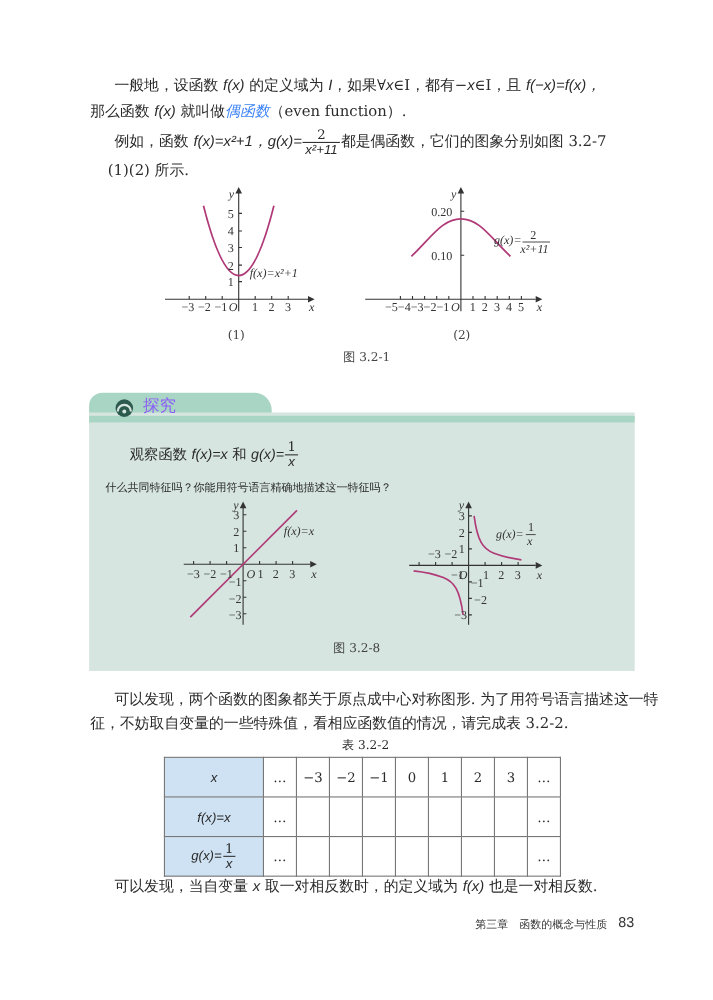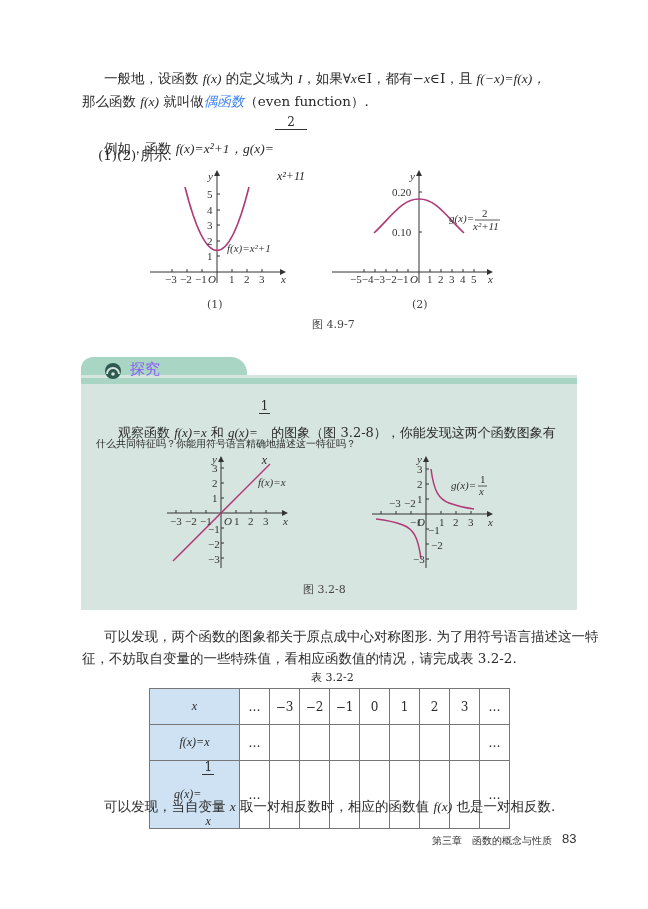--- a/index.html
+++ b/index.html
@@ -1,20 +1,20 @@
 <!DOCTYPE html>
 <html><head>
 <meta charset="utf-8">
 <style>
   html, body { margin:0; padding:0; }
   body { width:648px; height:909px; background:#ffffff; position:relative; overflow:hidden;
          font-family:"DejaVu Serif","Liberation Serif",serif; color:#2a2a2a; }
   .abs { position:absolute; }
   .para { font-size:13.5px; line-height:20px; white-space:nowrap; }
-  .it { font-style:italic; font-family:Liberation Serif, serif;margin-top:40px; }
+  .it { font-style:italic; font-family:Liberation Sans, sans-serif; }
   .kw { color:#3b82f6;font-style:italic; }
   .frac { display:inline-block; vertical-align:middle; text-align:center; font-size:12px; line-height:13px; margin:0 1px; }
   .frac .num { display:block; border-bottom:1px solid #333; padding:0 2px; }
   .frac .den { display:block; padding:0 2px; }
   .caption { font-size:11px; color:#444; }
   .inquiry { left:81px; top:375px; width:496px; height:235px; background:#d6e5df; }
   .inquiry-tab { left:81px; top:357px; width:166px; height:30px; background:#a9d5c4; border-radius:12px 16px 0 0; }
   .inquiry-bar { left:81px; top:378px; width:496px; height:6px; background:#a9d5c4; }
   .inq-title { font-family:Liberation Sans, sans-serif; font-size:15px; color:#8b5cf6; }
   table.data { border-collapse:collapse; position:absolute; left:149px; top:688px; }
@@ -29,21 +29,21 @@
 <body>
 
 <div class="abs para" style="left:104px;top:68px;">
   <span>一般地，设函数 </span><span class="it">f(x)</span><span> 的定义域为 </span><span class="it">I</span><span>，如果∀</span><span class="it">x</span><span>∈I，都有−</span><span class="it">x</span><span>∈I，且 </span><span class="it">f(−x)=f(x)，</span>
 </div>
 <div class="abs para" style="left:82px;top:91px;">
   <span>那么函数 </span><span class="it">f(x)</span><span> 就叫做</span><span class="kw">偶函数</span><span>（even function）.</span>
 </div>
 
 <div class="abs para" style="left:104px;top:116px;">
-  <span>例如，函数 </span><span class="it">f(x)=x²+1，</span><span class="it">g(x)=</span><span class="frac"><span class="num">2</span><span class="den it">x²+11</span></span>
+  <span>例如，函数 </span><span class="it">f(x)=x²+1，</span><span class="it">g(x)=</span><span class="frac"><span class="num">2</span><span class="den it">x²+11</span></span><span>都是偶函数，它们的图象分别如图 3.2-7</span>
 </div>
 <div class="abs para" style="left:98px;top:145px;">(1)(2) 所示.</div>
 
 <svg class="abs" style="left:145px;top:168px;" width="150" height="120">
   <g stroke="#333" stroke-width="1" fill="none">
     <line x1="5" y1="104" x2="135" y2="104"></line>
     <line x1="72" y1="115" x2="72" y2="6"></line>
   </g>
   <polygon points="135,101 141,104 135,107" fill="#333"></polygon>
   <polygon points="69,8 72,2 75,8" fill="#333"></polygon>
@@ -111,34 +111,34 @@
     <text x="166" y="115" font-style="italic">x</text>
   <text x="70" y="68">0.10</text>
     <text x="70" y="28">0.20</text>
   <text x="88" y="12" font-style="italic">y</text>
   <text x="127" y="54" font-style="italic" font-size="10">g(x)=</text>
   <text x="160" y="49" font-size="10">2</text>
   <line x1="153" y1="52" x2="178" y2="52" stroke="#333" stroke-width="0.8"></line>
   <text x="151" y="62" font-size="10" font-style="italic">x²+11</text>
 </svg>
 <div class="abs caption" style="left:412px;top:298px;">(2)</div>
-<div class="abs caption" style="left:312px;top:317px;">图 4.9-7</div>
+<div class="abs caption" style="left:312px;top:317px;">图 3.2-1</div>
 
 <div class="abs inquiry-tab"></div>
 <div class="abs inquiry"></div>
 <div class="abs inquiry-bar"></div>
 <svg class="abs" style="left:103px;top:362px;" width="20" height="18">
   <circle cx="10" cy="9" r="8" fill="#2d5a4e"></circle>
   <path d="M4,12 A6,6 0 0 1 16,12" stroke="#d6e5df" stroke-width="2" fill="none"></path>
   <circle cx="10" cy="12" r="1.8" fill="#d6e5df"></circle>
 </svg>
 <div class="abs inq-title" style="left:130px;top:360px;">探究</div>
 
 <div class="abs para" style="left:118px;top:400px;font-size:13px;">
-  <span>观察函数 </span><span class="it">f(x)=x</span><span> 和 </span><span class="it">g(x)=</span><span class="frac"><span class="num">1</span><span class="den it">x</span></span><span>的图象（图 3.2-8），你能发现这两个函数图象有</span>
+  <span>观察函数 </span><span class="it">f(x)=x</span><span> 和 </span><span class="it">g(x)=</span><span class="frac"><span class="num">1</span><span class="den it">x</span></span>
 </div>
 <div class="abs para" style="left:96px;top:434px;font-size:10px;">什么共同特征吗？你能用符号语言精确地描述这一特征吗？</div>
 
 <svg class="abs" style="left:162px;top:452px;" width="135" height="118">
   <g stroke="#333" stroke-width="1" fill="none">
     <line x1="5" y1="61" x2="120" y2="61"></line>
     <line x1="59" y1="116" x2="59" y2="8"></line>
   </g>
   <polygon points="120,58 126,61 120,64" fill="#333"></polygon>
   <polygon points="56,10 59,4 62,10" fill="#333"></polygon>
@@ -259,17 +259,17 @@
     <td class="c"></td>
     <td class="c"></td>
     <td class="c"></td>
     <td class="c"></td>
     <td class="c">…</td>
   </tr>
 </tbody>
   </table>
 
 <div class="abs para" style="left:104px;top:796px;">
-  <span>可以发现，当自变量 </span><span class="it">x</span><span> 取一对相反数时，相应的函数值 </span><span class="it">f(x)</span><span> 也是一对相反数.</span>
+  <span>可以发现，当自变量 </span><span class="it">x</span><span> 取一对相反数时，的定义域为 </span><span class="it">f(x)</span><span> 也是一对相反数.</span>
 </div>
 
 <div class="abs footer" style="left:432px;top:834px;">第三章　函数的概念与性质</div>
 <div class="abs pnum" style="left:562px;top:831px;">83</div>
 
 </body></html>

